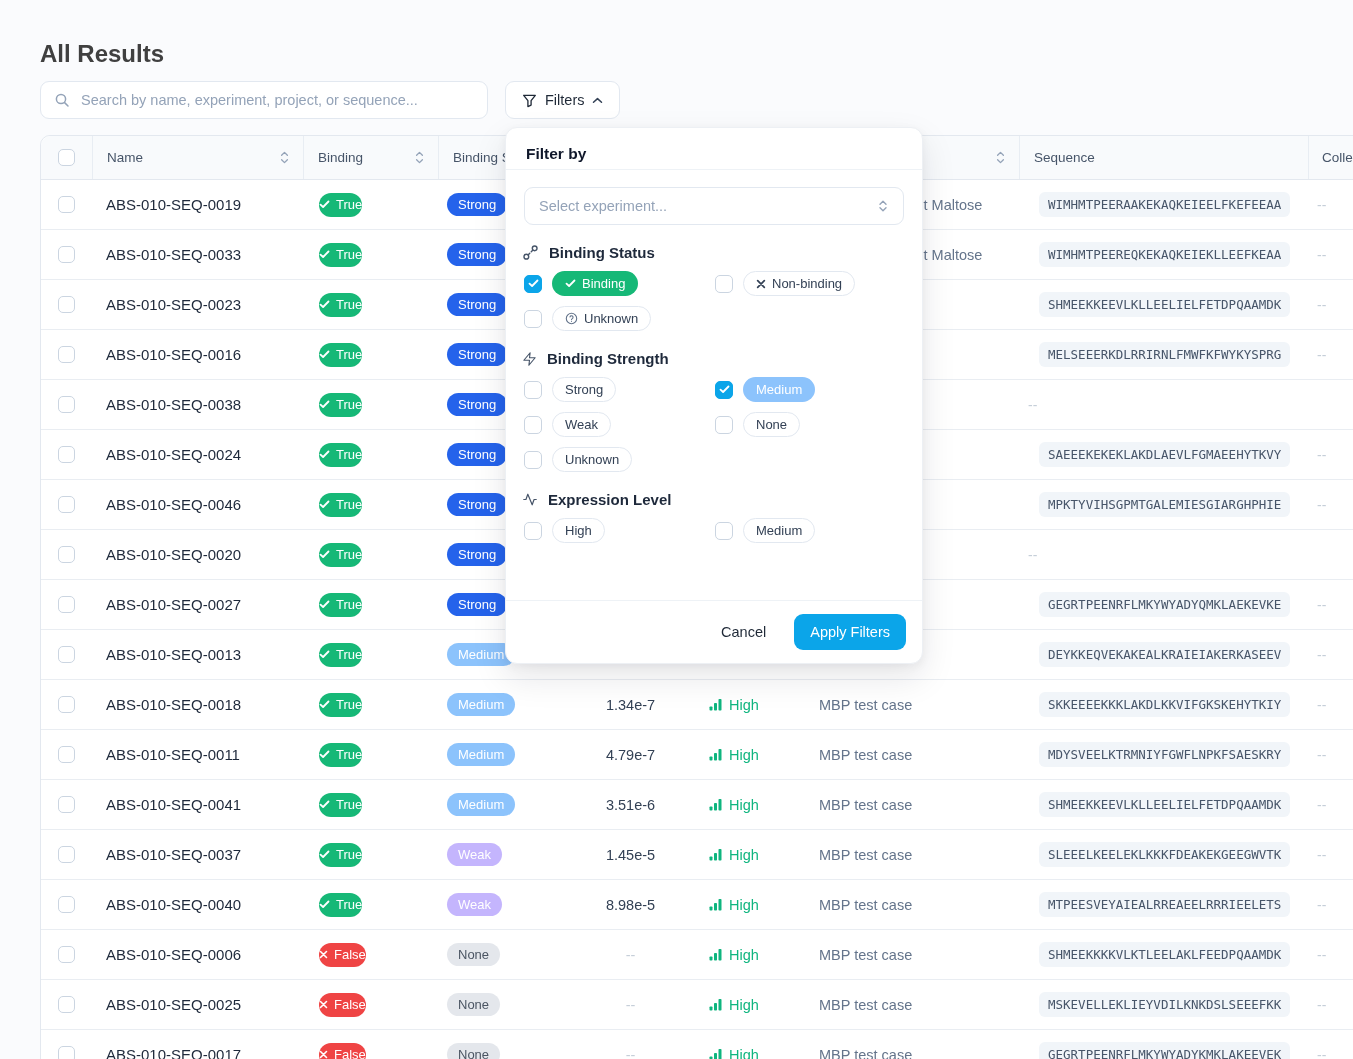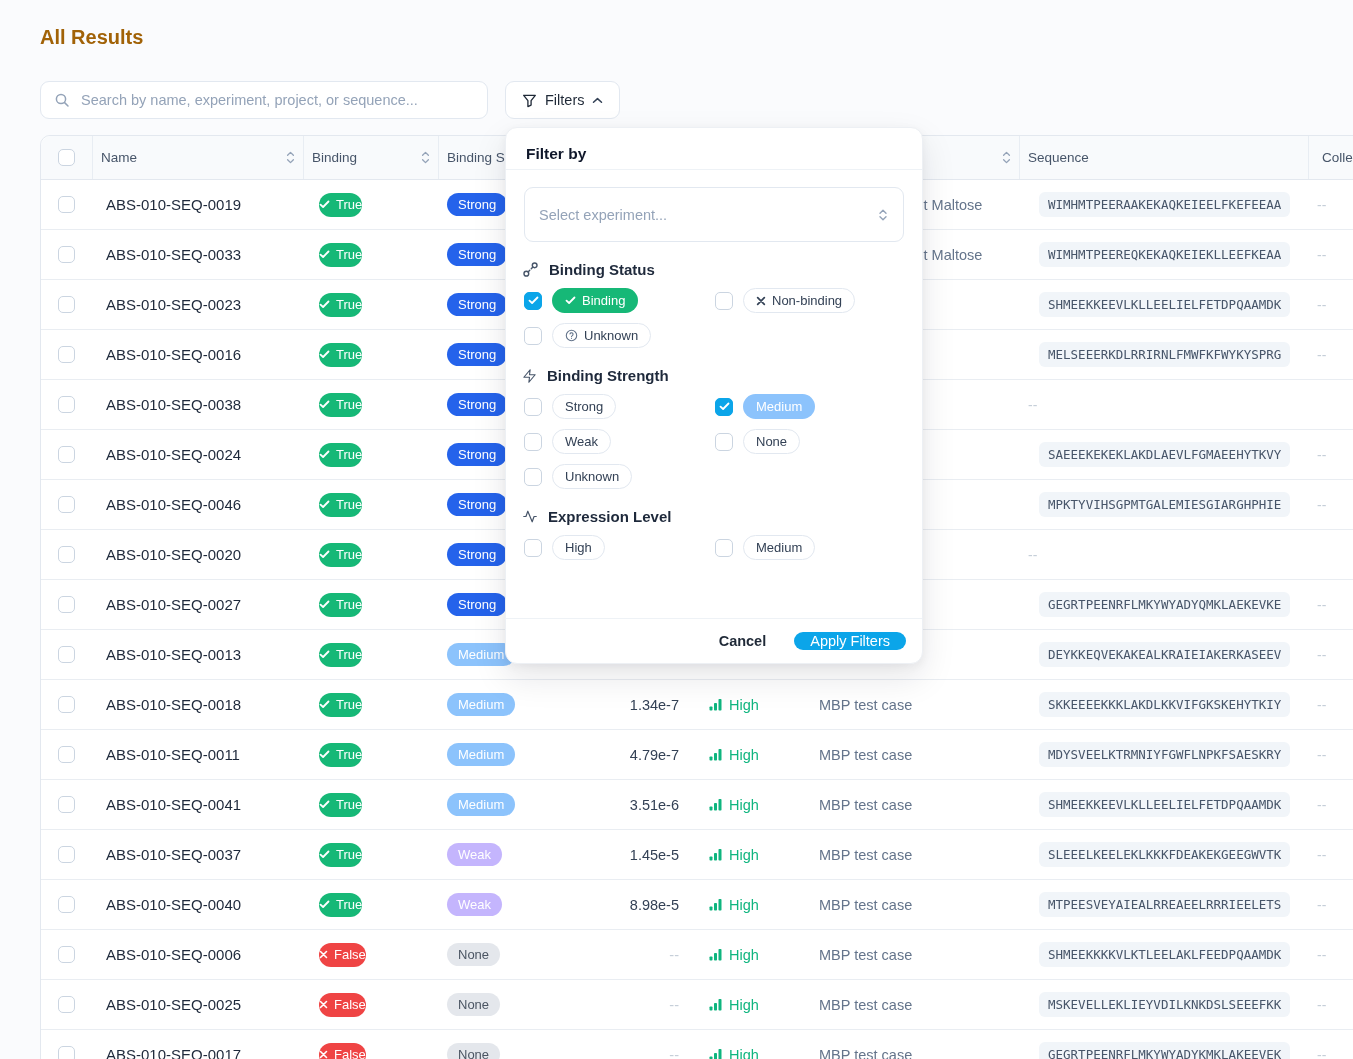--- a/index.html
+++ b/index.html
@@ -1,50 +1,50 @@
 <!DOCTYPE html>
 <html style="--accent: #0ba5e9; --badge-true: #16b877; --badge-false: #ef4444; --pill-strong: #2563eb; --pill-medium: #8cc3fc; --pill-weak: #c4b5fd; --pill-none-bg: #e4e7ec; --pill-none-text: #4b5563; --expression-high: #0fb57f;"><head>
 <meta charset="utf-8">
 <style>
   html,body{margin:0;padding:0;}
   body{
     position:relative; width:1353px; height:1059px; overflow:hidden;
     background:#fafbfd; font-family:"Liberation Sans",sans-serif; color:#1e293b;
     -webkit-font-smoothing:antialiased;
   }
-  .page-title{position:absolute; left:40px; top:26px; font-size:20px; font-weight:700; color:#a16207;}
+  .page-title{position:absolute; left:40px; top:40px; font-size:24px; font-weight:700; color:#404040;}
 
   
   .search-box{position:absolute; left:40px; top:81px; width:448px; height:38px; box-sizing:border-box;
     background:#fff; border:1px solid #e2e8f0; border-radius:9px; display:flex; align-items:center; gap:9px; padding:0 13px;}
   .search-box input{border:none; outline:none; background:transparent; flex:1; font-family:inherit; font-size:14.5px; color:#334155;}
   .search-box input::placeholder{color:#94a3b8;}
   .filters-btn{position:absolute; left:505px; top:81px; height:38px; box-sizing:border-box; cursor:pointer;
     background:#fff; border:1px solid #e2e8f0; border-radius:9px; display:inline-flex; align-items:center; gap:8px;
     padding:0 16px; font-family:inherit; font-size:14.5px; font-weight:500; color:#1f2937;}
 
   
   .table{position:absolute; left:40px; top:135px; width:1427px; background:#fff;
     border:1px solid #e3e8ef; border-radius:10px 10px 0 0;}
   .thead{display:grid; grid-template-columns:51px 211px 135px 130px 133px 118px 200px 289px 150px;
     height:43px; background:#f8fafc; border-bottom:1px solid #e3e8ef; border-radius:10px 10px 0 0;}
-  .th{display:flex; align-items:center; padding:0 8px; font-size:13.5px; font-weight:500; color:#475569; overflow:hidden; white-space:nowrap;}
+  .th{display:flex; align-items:center; padding:0 14px; font-size:13.5px; font-weight:500; color:#475569; overflow:hidden; white-space:nowrap;}
   .th + .th{border-left:1px solid #e8edf3;}
   .th .sort{margin-left:auto; display:flex; flex:none;}
   .th-check{padding:0 0 0 17px;}
   .th-experiment{padding-left:0;}
   .th-collections{padding-left:13px;}
   .tr{display:grid; grid-template-columns:51px 211px 135px 130px 133px 118px 200px 289px 150px;
     height:49px; border-bottom:1px solid #e9edf2; background:#fff; align-items:center;}
   .td{display:flex; align-items:center; padding:0 14px; overflow:hidden; white-space:nowrap;}
   .td-check{padding:0 0 0 17px;}
   .td-name{font-size:15px; color:#1e293b;}
   .td-binding{padding-left:16px;}
   .td-strength{padding-left:9px;}
-  .td-kd{justify-content:flex-end; padding-right:22px; font-size:14.5px; color:#334155;}
+  .td-kd{justify-content:center; padding-right:22px; font-size:14.5px; color:#334155;}
   .td-kd.muted{color:#c6cfd9;}
   .td-expression{padding-left:8px; gap:6px; color:var(--expression-high); font-size:14.5px; font-weight:500;}
   .td-experiment{padding-left:0; font-size:14.5px; color:#64748b;}
   .td-sequence{padding-left:20px;}
   .td-collections{padding-left:9px; color:#c6cfd9; font-size:14px;}
 
   .checkbox{width:17px; height:17px; box-sizing:border-box; border:1.5px solid #cbd5e1; border-radius:5px; background:#fff; cursor:pointer; flex:none;}
 
   .badge{display:inline-flex; align-items:center; gap:6px; height:24px; padding:0 0; border-radius:12px;
     font-size:13px; font-weight:500; color:#fff;}
@@ -60,35 +60,35 @@
     font-family:"DejaVu Sans Mono",monospace; font-size:12.5px; color:#475569;}
 
   
   .popover{position:absolute; left:505px; top:127px; width:418px; height:537px; box-sizing:border-box; z-index:20;
     background:#fff; border:1px solid #edf0f4; border-radius:12px; display:flex; flex-direction:column;
     box-shadow:0 14px 34px rgba(15,23,42,.10), 0 3px 10px rgba(15,23,42,.05);}
   .pop-header{padding:17px 20px 6px; font-size:15.5px; font-weight:600; color:#0f172a; border-bottom:1px solid #eef2f6;}
   .pop-body{flex:1; padding:14px 16px 0;}
   .section-title{display:flex; align-items:center; gap:10px; font-size:15px; font-weight:600; color:#1e293b; margin:10px 0 10px; }
   .section-title .sicon{display:flex; flex:none; color:#475569;}
-  .select{height:55px; box-sizing:border-box; border:1px solid #e2e8f0; border-radius:9px; display:flex; align-items:center;
+  .select{height:38px; box-sizing:border-box; border:1px solid #e2e8f0; border-radius:9px; display:flex; align-items:center;
     padding:0 14px; color:#94a3b8; font-size:14.5px; margin:3px 2px 19px 2px; cursor:pointer; background:#fff;}
   .select .chev{margin-left:auto; display:flex;}
   .opt-grid{display:grid; grid-template-columns:1fr 1fr; row-gap:10px; margin:0 0 19px 2px;}
   .opt{display:flex; align-items:center; gap:10px;}
   .cb{width:18px; height:18px; box-sizing:border-box; border:1.5px solid #cbd5e1; border-radius:5px; background:#fff;
     display:flex; align-items:center; justify-content:center; cursor:pointer; flex:none;}
   .cb.checked{background:var(--accent); border-color:var(--accent);}
   .fpill{display:inline-flex; align-items:center; gap:6px; padding:4px 12px; border-radius:999px; font-size:13px;
     color:#334155; background:#fff; border:1px solid #e2e8f0; cursor:pointer;}
   .fpill.green{background:var(--badge-true); color:#fff; border-color:transparent;}
   .fpill.blue{background:var(--pill-medium); color:#fff; border-color:transparent;}
   .pop-footer{border-top:1px solid #eef2f6; padding:13px 16px; display:flex; justify-content:flex-end; align-items:center; gap:22px;}
-  .btn-cancel{background:none; border:none; font-family:inherit; font-size:14.5px; font-weight:700; color:#1f2937; cursor:pointer;}
-  .btn-apply{background:var(--accent); border:none; color:#fff; border-radius:9px; padding:1px 16px;
+  .btn-cancel{background:none; border:none; font-family:inherit; font-size:14.5px; font-weight:400; color:#1f2937; cursor:pointer;}
+  .btn-apply{background:var(--accent); border:none; color:#fff; border-radius:9px; padding:10px 16px;
     font-family:inherit; font-size:14.5px; font-weight:500; cursor:pointer;}
 </style>
 </head>
 <body>
 
 <div class="page-title">All Results</div>
 
 <div class="search-box">
   <span style="display:flex">
     <svg width="16" height="16" viewBox="0 0 16 16" fill="none" stroke="#94a3b8" stroke-width="1.5" stroke-linecap="round">

